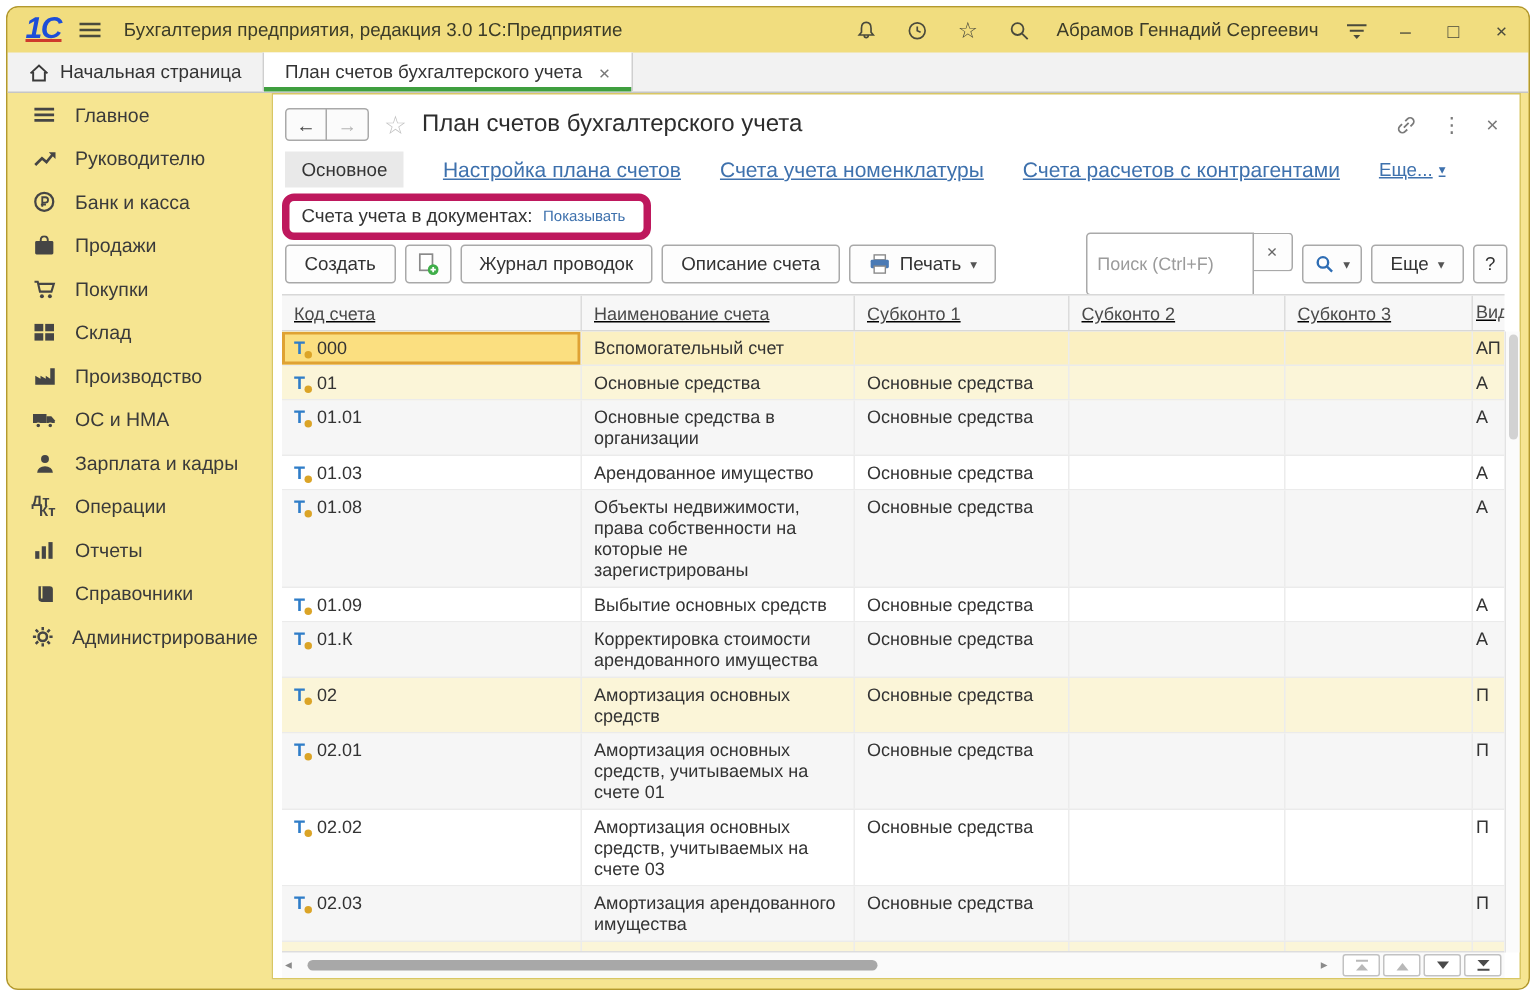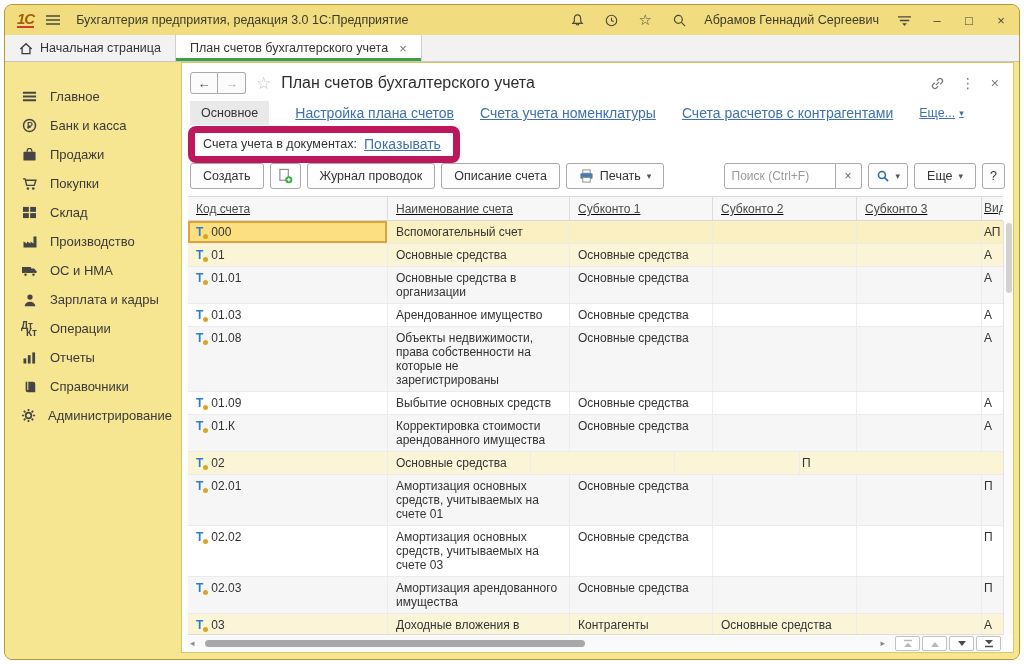--- a/index.html
+++ b/index.html
@@ -1,37 +1,37 @@
 <!DOCTYPE html>
 <html><head>
 <meta charset="utf-8">
 <style>
   * { box-sizing: border-box; margin: 0; padding: 0; }
   html,body { width:1024px; height:664px; background:#fff; font-family:"Liberation Sans", sans-serif; overflow:hidden; }
   .window { position:absolute; left:4px; top:4px; width:1016px; height:656px; background:#f1dd7f; border:1px solid #b3992f; border-radius:8px; overflow:hidden; display:flex; flex-direction:column; }
 
   
   .titlebar { height:30px; display:flex; align-items:center; gap:10px; padding:0 10px 0 12px; background:#f1dd7f; flex:0 0 auto; }
-  .logo { color:#a16207; font-weight:800; font-size:15px; font-style:italic; border-bottom:2px solid #cf3a2c; line-height:14px; letter-spacing:-1px; }
+  .logo { color:#1d4ed8; font-weight:800; font-size:20px; font-style:italic; border-bottom:2px solid #cf3a2c; line-height:14px; letter-spacing:-1px; }
   .tb-title { font-size:12.5px; color:#3b3b28; margin-left:4px; }
   .tb-right { margin-left:auto; display:flex; align-items:center; gap:16px; }
   .tb-ic { width:18px; height:18px; display:flex; align-items:center; justify-content:center; color:#4a4a3c; font-size:15px; cursor:pointer; }
   .tb-user { font-size:12.5px; color:#3b3b28; }
   .winbtn { font-size:13px; color:#4a4a3c; width:16px; text-align:center; cursor:pointer; }
   svg.ic { display:block; }
 
   
   .tabbar { height:27px; background:#f2f2f2; display:flex; align-items:stretch; border-bottom:1px solid #c6c6c6; flex:0 0 auto; }
   .tab { display:flex; align-items:center; gap:7px; padding:0 14px; font-size:12.5px; color:#333; cursor:pointer; }
   .tab.active { background:#fff; border-left:1px solid #cfcfcf; border-right:1px solid #cfcfcf; box-shadow:inset 0 -3px 0 #3f9f3f; }
   .tab .close-x { color:#777; font-size:13px; margin-left:4px; }
 
   
   .app-body { flex:1; display:flex; background:#f6e591; padding:0 5px 6px 0; min-height:0; }
-  .sidebar { width:176px; flex:0 0 176px; padding-top:20px; }
+  .sidebar { width:176px; flex:0 0 176px; padding-top:0; }
   .side-item { display:flex; align-items:center; gap:12px; padding:6px 10px 6px 16px; font-size:13px; color:#3a3a3a; cursor:pointer; min-height:29px; }
   .sicon { width:17px; display:flex; justify-content:center; }
   .dtkt { font-size:10px; font-weight:700; color:#454545; line-height:7px; display:inline-block; }
   .dtkt i { font-style:normal; display:block; }
   .dtkt i:last-child { margin-left:5px; }
 
   .main { flex:1; background:#fff; border:1px solid #d9c763; display:flex; flex-direction:column; padding:0 0 0 6px; min-width:0; }
 
   
   .page-header { height:34px; display:flex; align-items:center; gap:8px; padding:6px 8px 0 2px; flex:0 0 auto; }
@@ -46,31 +46,31 @@
 
   
   .page-nav { height:30px; display:flex; align-items:center; gap:26px; padding:2px 8px 0 2px; flex:0 0 auto; }
   .nav-active { background:#e9e9e9; padding:5px 11px; font-size:12.5px; color:#333; cursor:pointer; }
   a.navlink { font-size:14px; color:#3e71ad; text-decoration:underline; cursor:pointer; }
   .nav-more { font-size:12.5px; color:#3e71ad; text-decoration:underline; cursor:pointer; display:flex; align-items:center; gap:4px; }
   .nav-more .dd { font-size:9px; color:#3e71ad; text-decoration:none; }
 
   
   .docrow { height:33px; display:flex; align-items:center; padding:2px 0 0 0; flex:0 0 auto; }
-  .redbox { display:inline-flex; align-items:center; gap:7px; border:7px solid #be185d; border-radius:8px; padding:3px 12px 4px 8px; }
+  .redbox { display:inline-flex; align-items:center; gap:7px; border:5px solid #be185d; border-radius:8px; padding:3px 12px 4px 8px; }
   .doclabel { font-size:12.5px; color:#333; }
-  a.doclink { font-size:14px; color:#3e71ad; text-decoration:underline; cursor:pointer; }
+  a.doclink { font-size:10px; color:#3e71ad; cursor:pointer; }
 
   
   .toolbar { height:36px; display:flex; align-items:center; gap:6px; padding:2px 8px 6px 2px; flex:0 0 auto; }
   .btn { height:26px; padding:0 12px; background:#fdfdfd; border:1px solid #a9a9a9; border-radius:3px; font-size:12.5px; color:#333; display:inline-flex; align-items:center; gap:6px; cursor:pointer; white-space:nowrap; }
   .btn .dd { font-size:9px; color:#555; }
   .btn.iconbtn { padding:0 7px; }
   .searchgrp { margin-left:auto; display:flex; }
-  .search { height:26px; width:112px; border:1px solid #a9a9a9; border-radius:3px 0 0 3px; font-size:12px; padding:0 7px; color:#333; font-family:"Liberation Sans",sans-serif; }
+  .search { height:42px; width:112px; border:1px solid #a9a9a9; border-radius:3px 0 0 3px; font-size:12px; padding:0 7px; color:#333; font-family:"Liberation Sans",sans-serif; }
   .search::placeholder { color:#9b9b9b; }
   .clearbtn { width:26px; height:26px; border:1px solid #a9a9a9; border-left:none; border-radius:0 3px 3px 0; background:#fdfdfd; color:#666; font-size:12px; display:flex; align-items:center; justify-content:center; cursor:pointer; }
 
   
   .grid { flex:1; position:relative; display:flex; flex-direction:column; min-height:0; padding-right:10px; }
   .thead { display:flex; background:#f7f7f7; border-top:1px solid #d8d8d8; border-bottom:1px solid #d8d8d8; flex:0 0 25px; align-items:stretch; overflow:hidden;text-decoration:underline; }
   .th { font-size:12px; color:#4a4a4a; padding:5px 8px; border-right:1px solid #dcdcdc; white-space:nowrap; overflow:hidden; cursor:pointer; }
   .tbody { flex:1; overflow:hidden; }
   .tr { display:flex; border-bottom:1px solid #ebebeb; min-height:23px; cursor:pointer; }
   .td { font-size:12px; color:#333; padding:4px 8px; border-right:1px solid #ececec; line-height:14px; overflow:hidden; }
@@ -164,20 +164,29 @@
       <div class="side-item">
         <span class="sicon">
             <svg class="ic" width="15" height="12" viewBox="0 0 16 12">
               <path d="M1 1.5h14M1 5.5h14M1 9.5h14" stroke="#454545" stroke-width="2"></path>
             </svg>
           </span>
         <span>Главное</span>
       </div>
       <div class="side-item">
         <span class="sicon">
+            <svg class="ic" width="16" height="13" viewBox="0 0 16 13">
+              <path d="M1.5 11L6 6.5l3 2.5 4.5-5.5" fill="none" stroke="#454545" stroke-width="1.8"></path>
+              <path d="M10.5 2.5h4.5v4.5z" fill="#454545"></path>
+            </svg>
+          </span>
+        <span>Руководителю</span>
+      </div>
+      <div class="side-item">
+        <span class="sicon">
             <svg class="ic" width="15" height="15" viewBox="0 0 16 16">
               <circle cx="8" cy="8" r="6.4" fill="none" stroke="#454545" stroke-width="1.6"></circle>
               <path d="M6.6 11.5V4.8h2.2a1.9 1.9 0 0 1 0 3.8H6M5.6 10h3.6" fill="none" stroke="#454545" stroke-width="1.3"></path>
             </svg>
           </span>
         <span>Банк и касса</span>
       </div>
       <div class="side-item">
         <span class="sicon">
             <svg class="ic" width="15" height="14" viewBox="0 0 16 15">
@@ -434,20 +443,21 @@
               <div class="td c-s1">Основные средства</div>
               <div class="td c-s2"></div>
               <div class="td c-s3"></div>
               <div class="td c-kind">А</div>
             </div>
             <div class="tr group">
               <div class="td c-code">
                 <span class="ticon">Т</span>
                 <span>02</span>
               </div>
+              <div class="td c-name">Амортизация основных средств</div>
               <div class="td c-s1">Основные средства</div>
               <div class="td c-s2"></div>
               <div class="td c-s3"></div>
               <div class="td c-kind">П</div>
             </div>
             <div class="tr odd">
               <div class="td c-code">
                 <span class="ticon">Т</span>
                 <span>02.01</span>
               </div>

